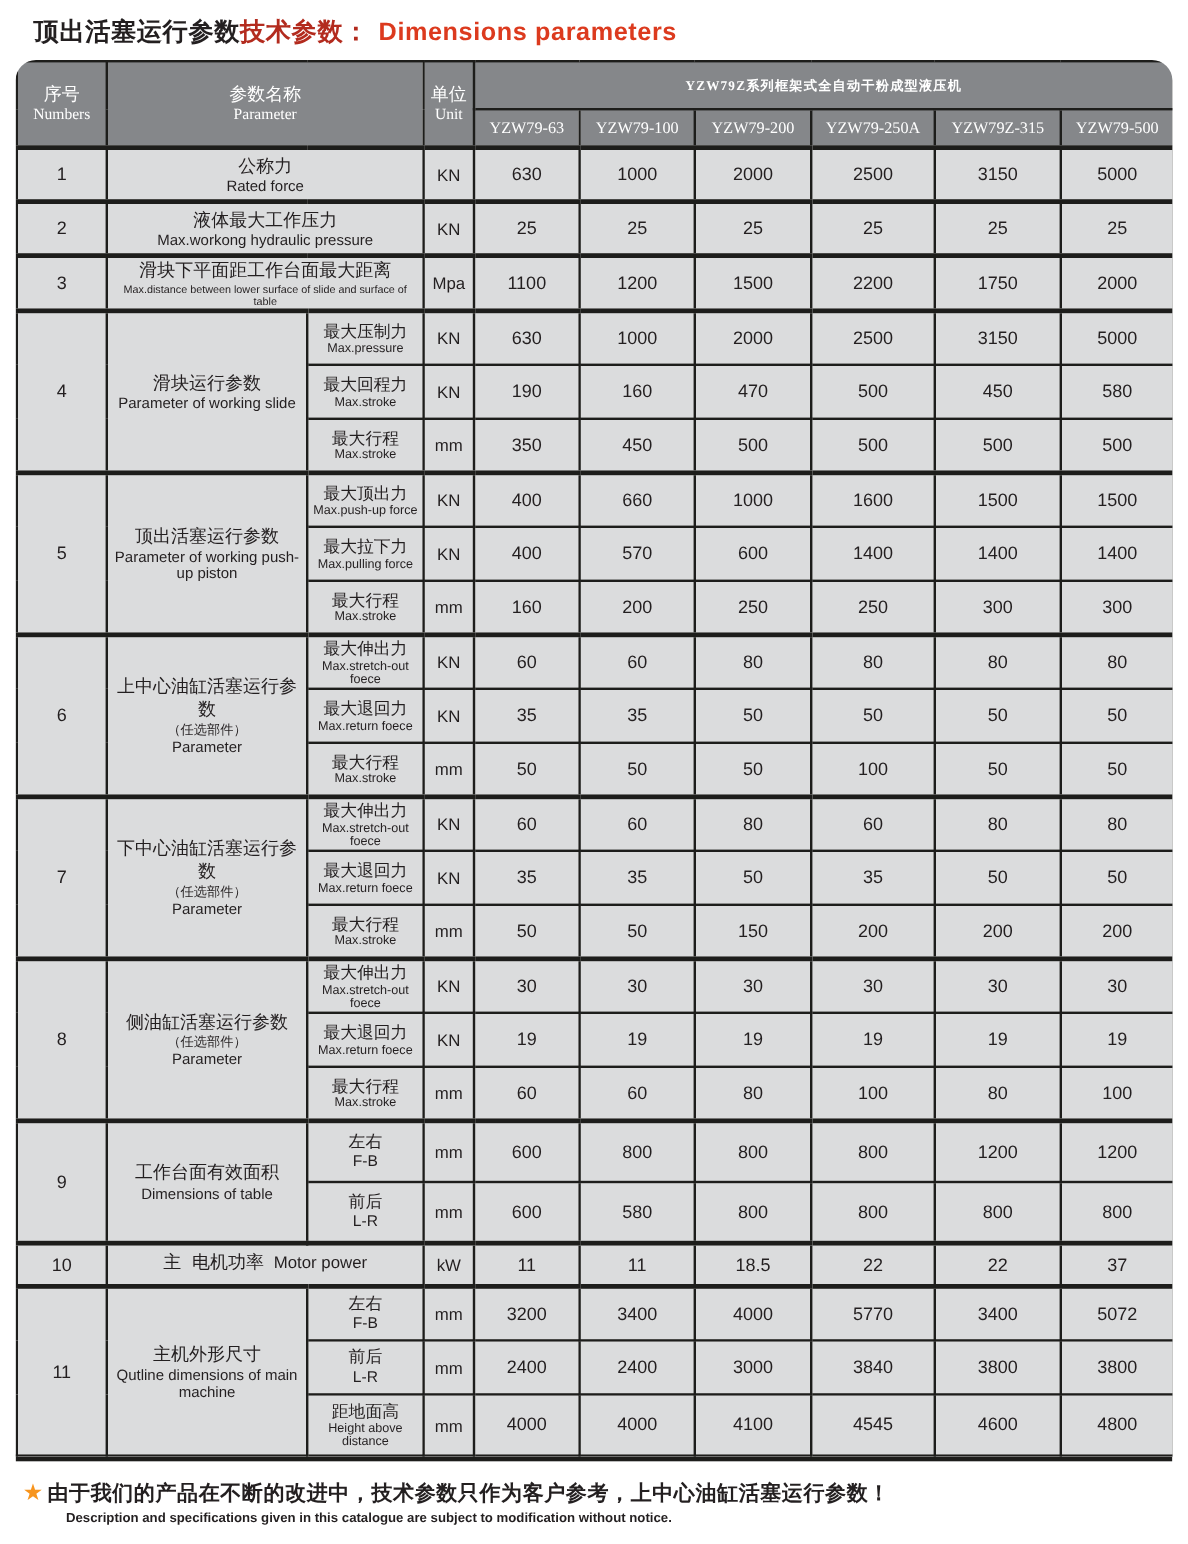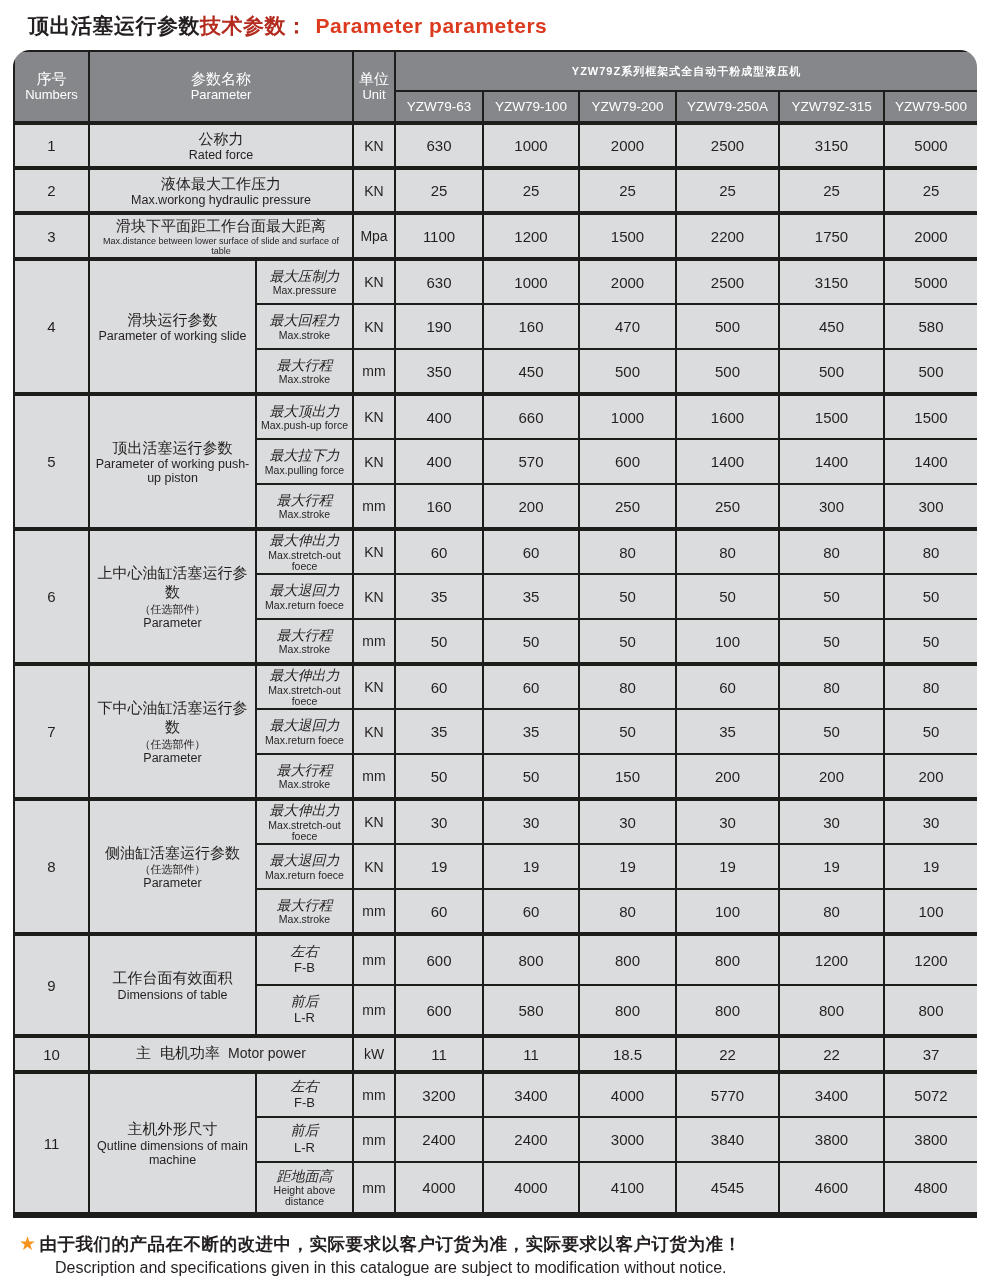--- a/index.html
+++ b/index.html
@@ -45,20 +45,21 @@
     border: 2px solid var(--border, #1d1d1b);
     text-align: center;
     vertical-align: middle;
     padding: 1px 2px;
     overflow: hidden;
   }
   thead th {
     background: var(--header-bg, #85878a);
     color: #ffffff;
     font-weight: normal;
+    font-family: Liberation Serif, serif;
   }
   thead tr.h1 { height: 40px; }
   thead tr.h2 { height: 32px; padding-left: 28px; }
   thead .hcn { font-size: 15px; line-height: 1.25; }
   thead .hen { font-size: 13px; line-height: 1.15; }
   thead .series { font-size: 11px; font-weight: bold; letter-spacing: 1px; }
   thead .model-th { font-size: 13.5px; }
 
   tbody tr { height: 45px; }
   tbody tr.short { height: 36px; }
@@ -70,36 +71,36 @@
   .value-cell { font-size: 15px; }
   .unit-cell  { font-size: 14px; padding: 0; }
 
   .name-cell .cn { font-size: 15px; line-height: 1.3; }
   .name-cell .en { font-size: 12.5px; line-height: 1.15; }
   .name-cell .en.small { font-size: 9px; line-height: 1.15; }
   .name-cell .note { font-size: 11px; line-height: 1.3; }
   .name-cell .en.inline { font-size: 14px; margin-left: 8px; }
   .name-cell .cn.inline { font-size: 15px; font-family: Liberation Mono, monospace; }
 
-  .sub-cell .cn { font-size: 14px; line-height: 1.25; font-style: italic; }
+  .sub-cell .cn { font-size: 14px; line-height: 1.25; }
   .sub-cell .en { font-size: 10.5px; line-height: 1.05; }
   .sub-cell .en.big { font-size: 13px; line-height: 1.3; }
 
   .footer { margin: 14px 0 0 6px; }
   .footer .cn-line { font-size: 17.5px; font-weight: bold; letter-spacing: 0.5px; }
   .footer .star { color: var(--star-orange, #f7941d); font-size: 19px; margin-right: 3px; }
-  .footer .en-line { font-size: 16px; font-weight: normal; margin: 3px 0 0 36px; }
+  .footer .en-line { font-size: 11px; font-weight: bold; margin: 3px 0 0 36px; }
 </style>
 </head>
 <body>
 
 <div class="page">
 
   <div class="title">
-    <span>顶出活塞运行参数</span><span class="red">技术参数：</span><span class="red2">Parameter parameters</span>
+    <span>顶出活塞运行参数</span><span class="red">技术参数：</span><span class="red2">Dimensions parameters</span>
   </div>
 
   <div class="table-wrap">
     <table>
       <colgroup>
         <col style="width:75px">
           <col style="width:167px">
           <col style="width:97px">
           <col style="width:42px">
         <col style="width:88px">
@@ -485,18 +486,18 @@
             <td class="value-cell">4545</td>
             <td class="value-cell">4600</td>
             <td class="value-cell">4800</td>
           </tr>
         </tbody>
     </table>
   </div>
 
   <div class="footer">
     <div class="cn-line">
-      <span class="star">★</span><span>由于我们的产品在不断的改进中，实际要求以客户订货为准，实际要求以客户订货为准！</span>
+      <span class="star">★</span><span>由于我们的产品在不断的改进中，技术参数只作为客户参考，上中心油缸活塞运行参数！</span>
     </div>
     <div class="en-line">Description and specifications given in this catalogue are subject to modification without notice.</div>
   </div>
 
 </div>
 
 </body></html>

